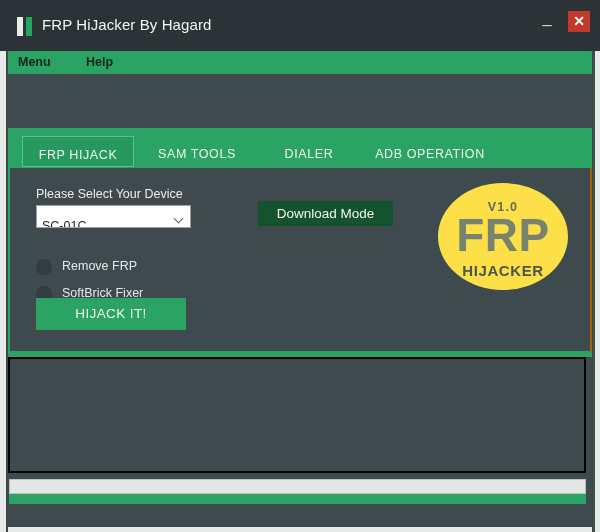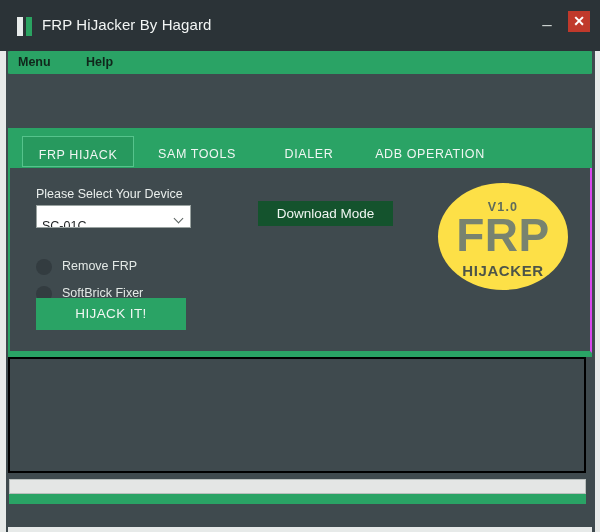--- a/index.html
+++ b/index.html
@@ -190,21 +190,21 @@
   .tab.t2 { left: 256px; width: 90px;  }
   .tab.t3 { left: 350px; width: 144px; }
 
   
   .panel {
     position: absolute;
     left: 8px; top: 168px;
     width: 584px; height: 185px;
     background: #3f4a4e;
     border-left: 2px solid #2aa365;
-    border-right: 2px solid #d946ef;
+    border-right: 2px solid #a16207;
     border-bottom: 2px solid #2aa365;
     box-sizing: border-box;
   }
 
   .field-label {
     position: absolute;
     left: 26px; top: 19px;
     font-size: 12.5px;
     color: #e9eeec;
   }

